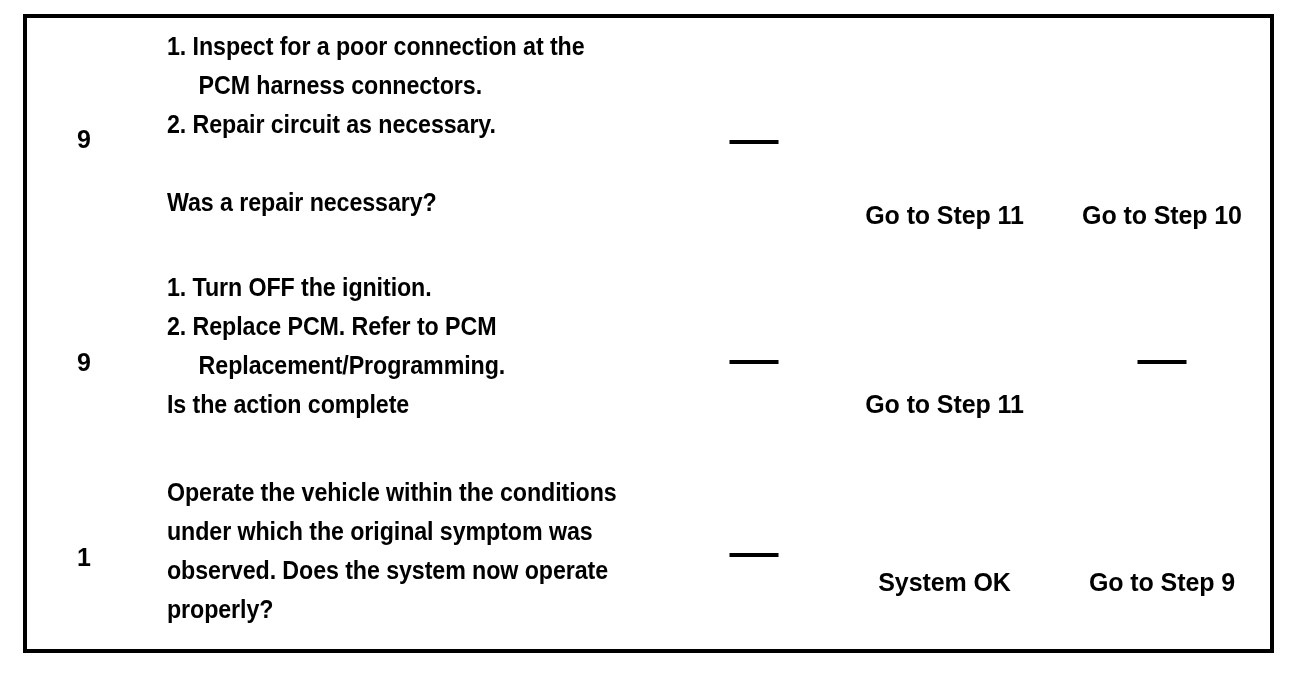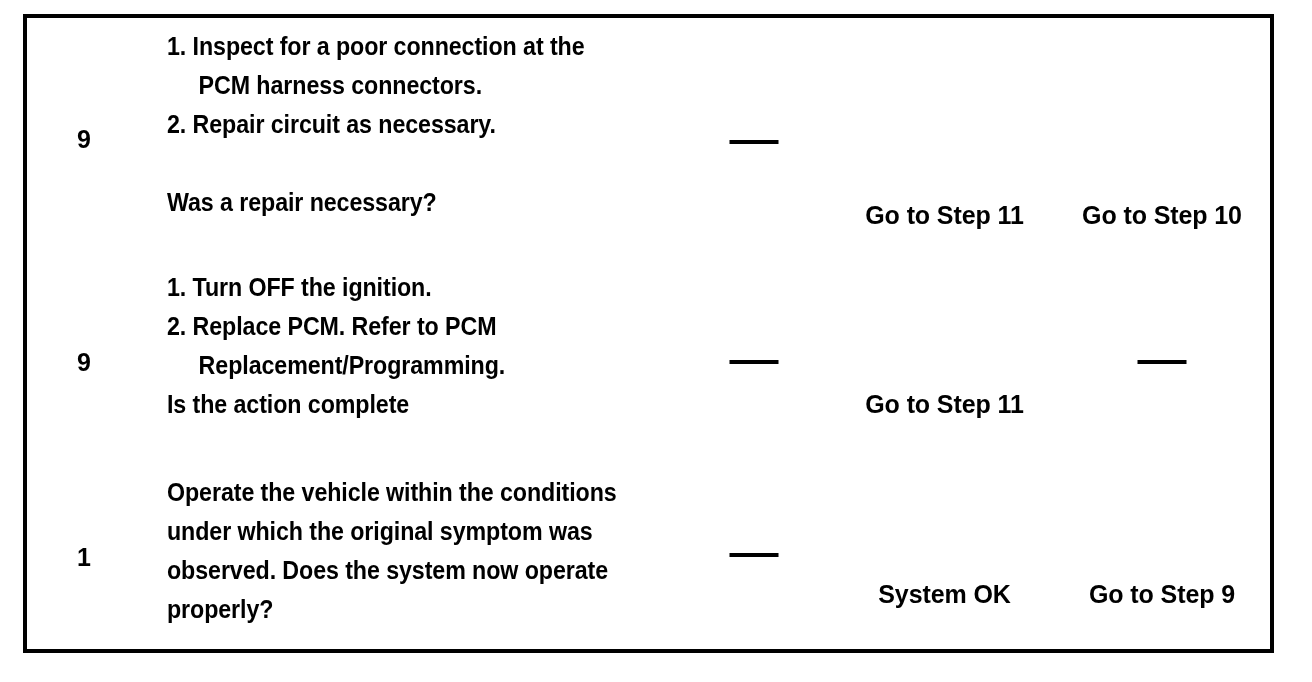--- a/index.html
+++ b/index.html
@@ -112,21 +112,21 @@
     left: 0; right: 0;
     text-align: center;
     font-size: 25px;
     font-weight: 600;
     letter-spacing: -0.1px;
     font-stretch: condensed;
     white-space: nowrap;
   }
   .branch-r9  { top: 183px; }
   .branch-r10 { top: 131px; }
-  .branch-r11 { top: 116px; }
+  .branch-r11 { top: 104px; }
 </style>
 </head>
 <body>
 
 <div id="diagnostic-table">
   <table>
     <colgroup>
       <col class="c-step">
       <col class="c-action">
       <col class="c-value">

